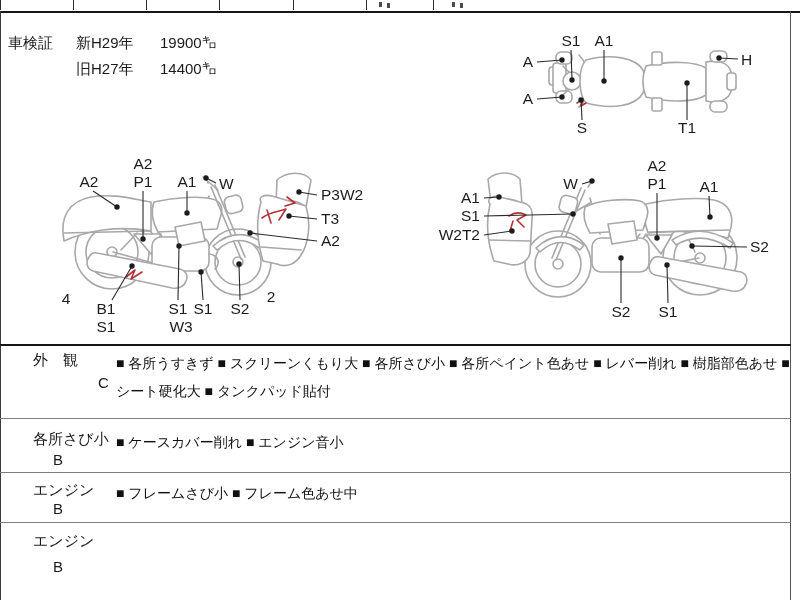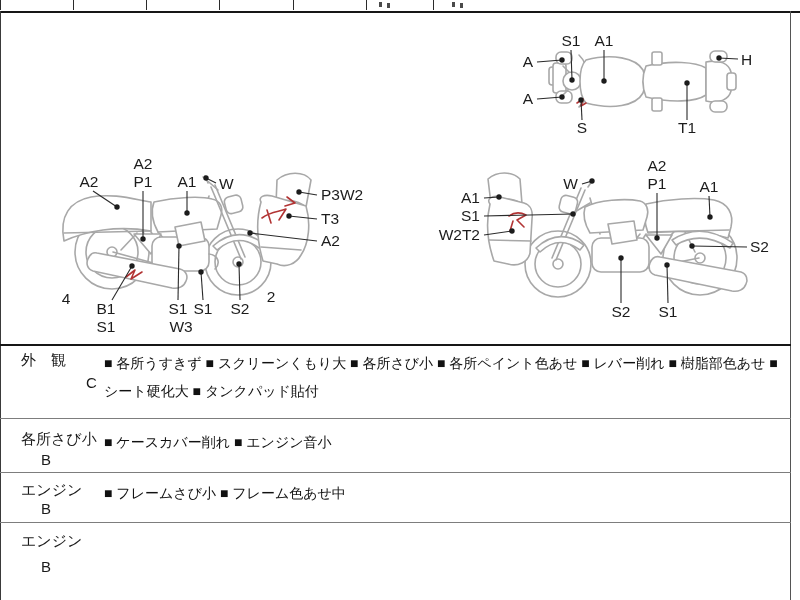--- a/index.html
+++ b/index.html
@@ -21,21 +21,21 @@
   }
   
   svg.diagrams{position:absolute;left:0;top:0;}
   .bike{stroke:#a8a8a8;stroke-width:1.6;fill:none;stroke-linejoin:round;stroke-linecap:round;}
   .bikefill{fill:#ffffff;}
   .red{stroke:#b23434;stroke-width:1.6;fill:none;stroke-linejoin:round;stroke-linecap:round;}
   .leader{stroke:#2a2a2a;stroke-width:1.1;fill:none;}
   .dot{fill:#1c1c1c;stroke:none;}
   .dlabel{font-family:"Liberation Sans","DejaVu Sans",sans-serif;font-size:15.5px;font-weight:500;fill:#1c1c1c;}
   
-  .crow{position:absolute;left:4px;width:679px;}
+  .crow{position:absolute;left:16px;width:679px;}
   .crow .sec{position:absolute;left:17px;font-size:15px;white-space:nowrap;}
   .crow .grade{position:absolute;font-size:15px;}
   .crow .items{position:absolute;left:100px;width:688px;font-size:14px;line-height:27.5px;color:#111;}
   .sep{position:absolute;left:0;width:791px;height:1px;background:#7d7d7d;}
   .sep.thick{height:2px;background:#161616;}
 </style>
 </head>
 <body>
 
 <div class="sheet">
@@ -49,20 +49,28 @@
     <div class="tick" style="left:366px"></div>
     <div class="tick" style="left:433px"></div>
     <div class="frag" style="left:379px"></div>
     <div class="frag" style="left:452px"></div>
     <div class="topline"></div>
   </div>
 
   <div class="vline left"></div>
   <div class="vline right"></div>
 
+  <div class="shaken">
+    <div>車検証</div>
+    <div>新H29年</div>
+    <div>19900㌔</div>
+    <div></div>
+    <div>旧H27年</div>
+    <div>14400㌔</div>
+  </div>
 
   <svg class="diagrams" width="800" height="345" viewBox="0 0 800 345">
 
     <g>
       <rect class="bike bikefill" x="549" y="67" width="10" height="18" rx="3"></rect>
       <rect class="bike bikefill" x="553" y="63" width="13" height="30" rx="3"></rect>
       <rect class="bike bikefill" x="556" y="52" width="16" height="12" rx="5"></rect>
       <rect class="bike bikefill" x="556" y="91" width="16" height="12" rx="5"></rect>
       <path class="bike" d="M563,66 L572,75 M563,95 L572,86"></path>
       <circle class="bike bikefill" cx="572" cy="81" r="9"></circle>

